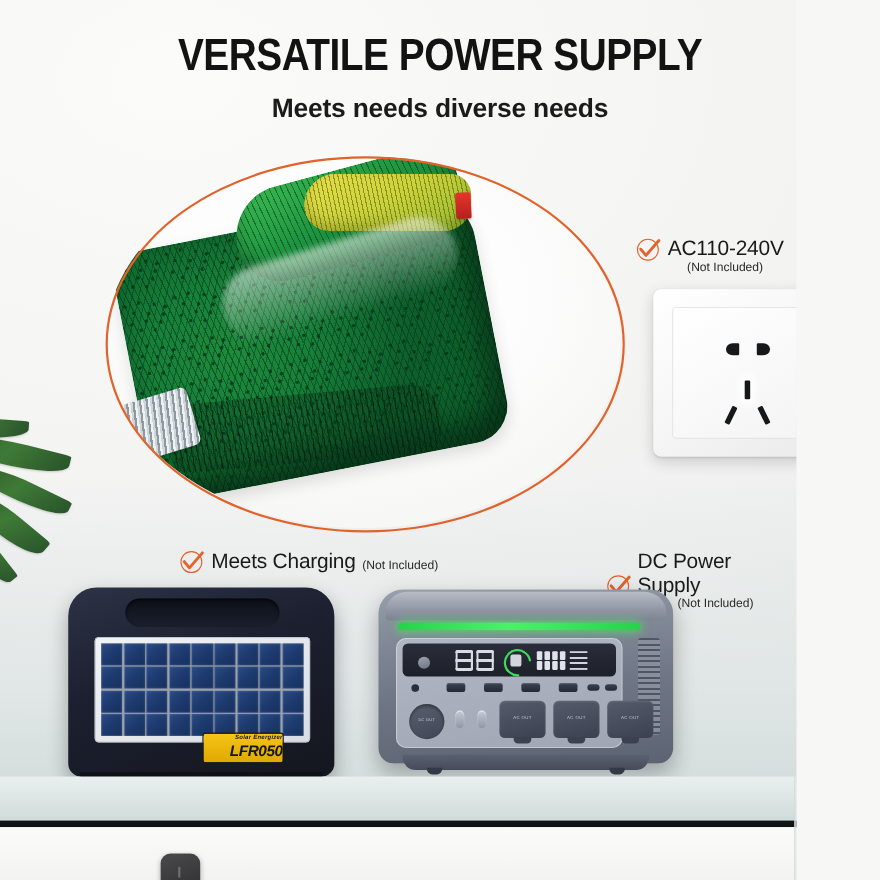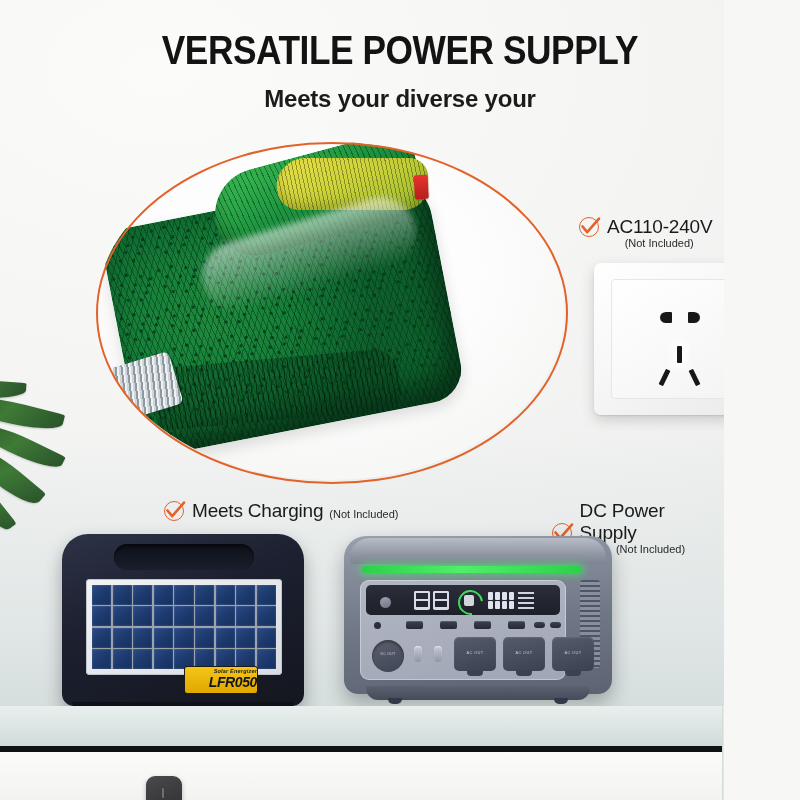--- a/index.html
+++ b/index.html
@@ -238,21 +238,21 @@
 </style>
 </head>
 <body>
 
 <div id="stage">
 
   <div class="wall"></div>
   <div class="wall-shade"></div>
 
   <div class="title">VERSATILE POWER SUPPLY</div>
-  <div class="subtitle">Meets your diverse your</div>
+  <div class="subtitle">Meets needs diverse needs</div>
 
   <div class="plant">
     <div class="leaf lf5"></div>
     <div class="leaf lf1"></div>
     <div class="leaf lf2"></div>
     <div class="leaf lf3"></div>
     <div class="leaf lf4"></div>
   </div>
 
   <div class="ellipse-fill"></div>

